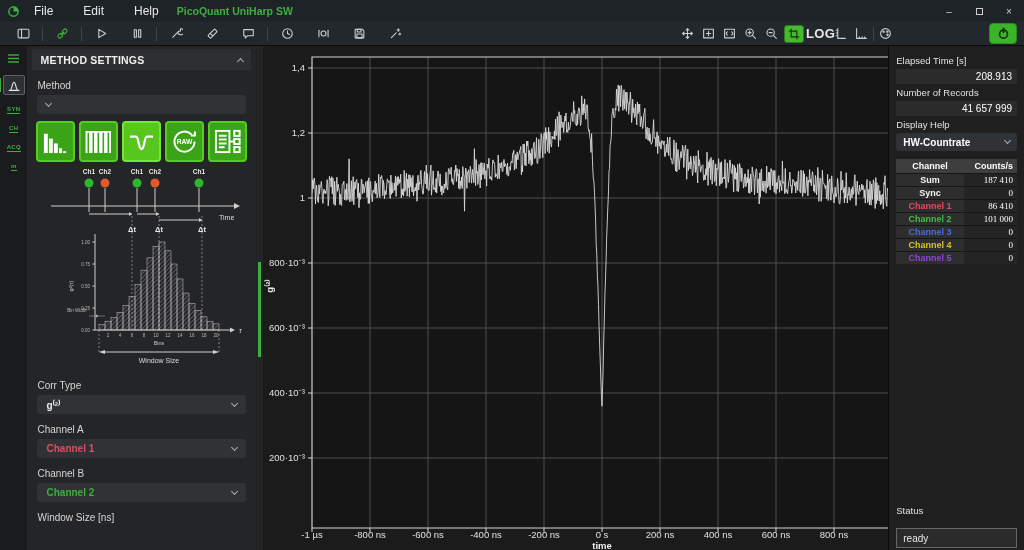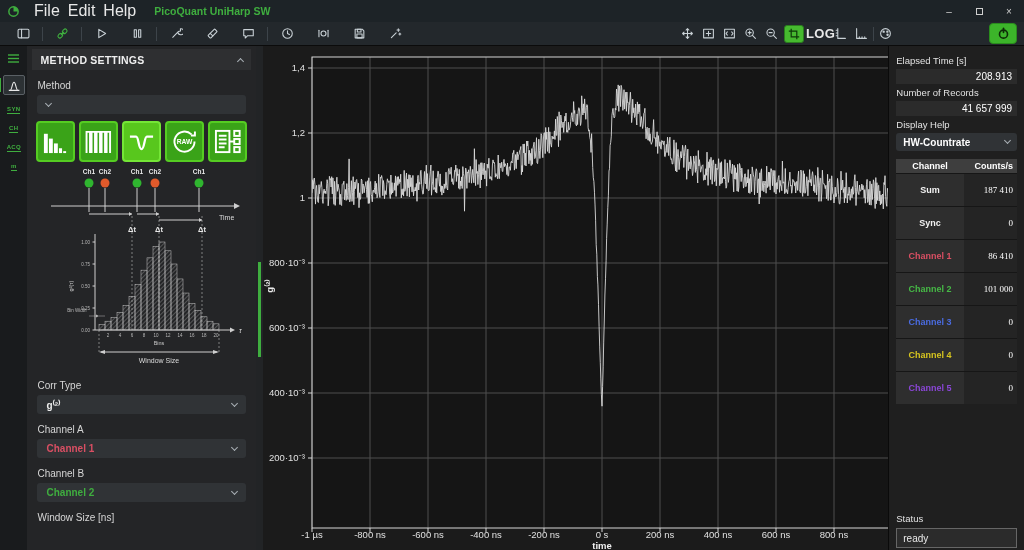--- a/index.html
+++ b/index.html
@@ -5,21 +5,21 @@
   * { margin:0; padding:0; box-sizing:border-box; }
   html,body { background:#000; }
   .app {
     position:relative; width:1024px; height:550px; overflow:hidden;
     background:#141414; font-family:"Liberation Sans", sans-serif; color:#e6e6e6;
     user-select:none;
   }
   
   .titlebar { height:22px; background:#1d2327; display:flex; align-items:center; }
   .logo { margin-left:7px; display:flex; }
-  .menus { display:flex; gap:8px; margin-left:14px; font-size:16px; color:#e8e8e8; }
+  .menus { display:flex; gap:30px; margin-left:14px; font-size:12px; color:#e8e8e8; }
   .menus span { cursor:default; }
   .app-title { margin-left:18px; font-size:10.5px; font-weight:700; color:#3fae3f; }
   .win-controls { margin-left:auto; display:flex; height:22px; }
   .win-btn { width:30px; display:flex; align-items:center; justify-content:center; font-size:10px; color:#cfcfcf; }
   .max-box { width:7px; height:7px; border:1px solid #cfcfcf; display:inline-block; }
   
   .toolbar { height:24px; background:#23282c; display:flex; align-items:center; position:relative; border-bottom:1px solid #0b0b0b; }
   .tb-left { display:flex; align-items:center; margin-left:5px; }
   .tb-right { position:absolute; right:128px; display:flex; align-items:center; }
   .tb-icon { width:36px; display:flex; align-items:center; justify-content:center; height:24px; }
@@ -58,25 +58,25 @@
   .chart-area svg { position:absolute; inset:0; }
   
   .right-panel { width:138px; background:#1f1f1f; border-left:1px solid #0a0a0a; padding:6px 7px 0; position:relative; font-size:9.5px; }
   .rp-label { color:#e2e2e2; margin:3px 0 3px; font-size:9.5px; }
   .value-box { height:15px; background:#2b2b2b; display:flex; align-items:center; justify-content:flex-end; padding:0 5px; color:#fff; font-size:10px; }
   .display-select { height:18px; background:#303336; border-radius:3px; display:flex; align-items:center; padding:0 7px; font-weight:700; font-size:10px; color:#fff; margin-top:1px; }
   .display-select .val { flex:1; }
   .ch-table { width:100%; border-collapse:collapse; margin-top:8px; font-size:9px; }
   .ch-table th { background:#3e3e3e; color:#fff; font-weight:700; padding:2px 4px; }
   .ch-table th:last-child { text-align:right; }
-  .ch-table td { padding:11px 4px; border-top:1px solid #161616; }
+  .ch-table td { padding:1px 4px; border-top:1px solid #161616; }
   .ch-table td.name { background:#2e2e2e; text-align:center; font-weight:700; }
   .ch-table td.val { background:#242424; text-align:right; color:#fff; width:44%;font-family:Liberation Serif, serif; }
   .status-wrap { position:absolute; left:7px; right:7px; bottom:2px; }
-  .status-box { margin-top:4px; height:20px; border:1px solid #666; background:#2b2b2b; display:flex; align-items:center; padding:0 6px; color:#e8e8e8; font-size:10px; }
+  .status-box { margin-top:12px; height:20px; border:1px solid #666; background:#2b2b2b; display:flex; align-items:center; padding:0 6px; color:#e8e8e8; font-size:10px; }
 </style>
 </head>
 <body>
 
 <div class="app">
 
   <div class="titlebar">
     <span class="logo">
       <svg width="13" height="13" viewBox="0 0 14 14">
           <circle cx="7" cy="7" r="5" fill="none" stroke="#3fae3f" stroke-width="1.6"></circle>

